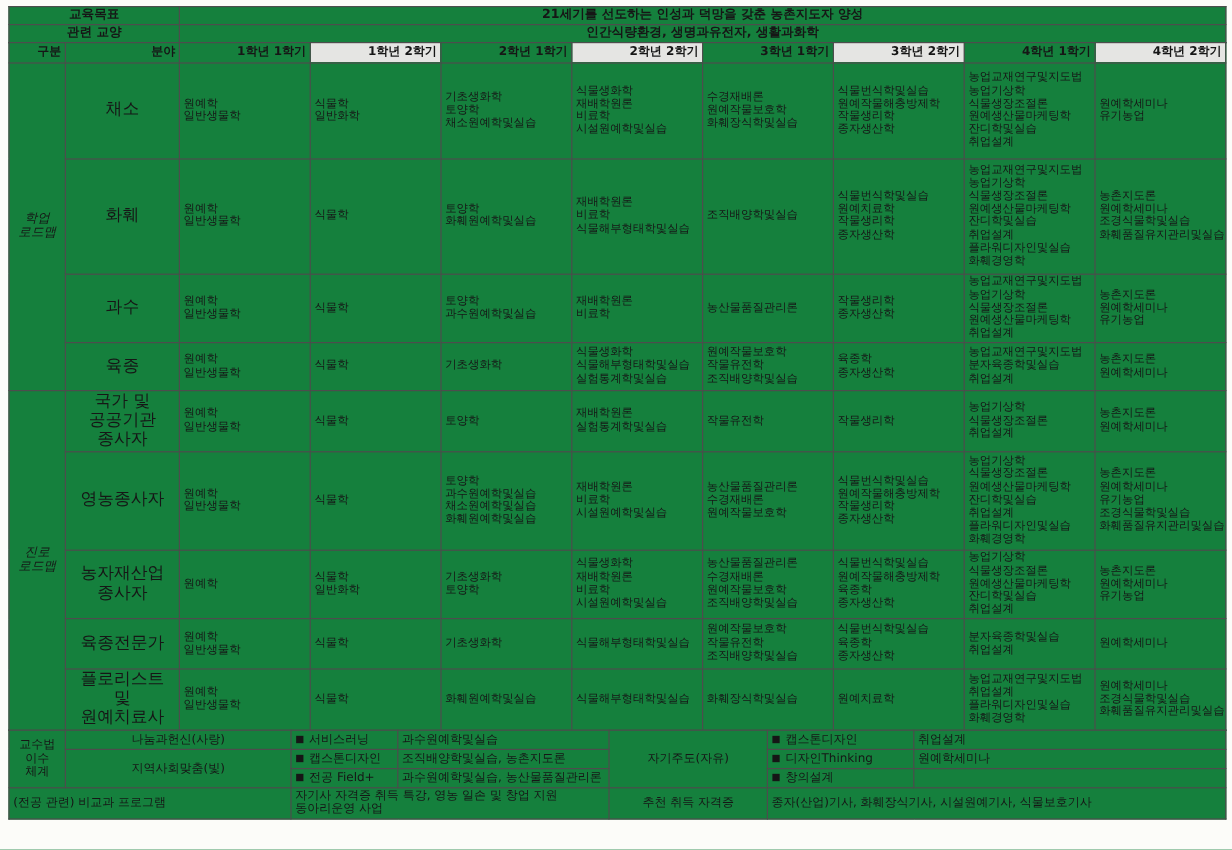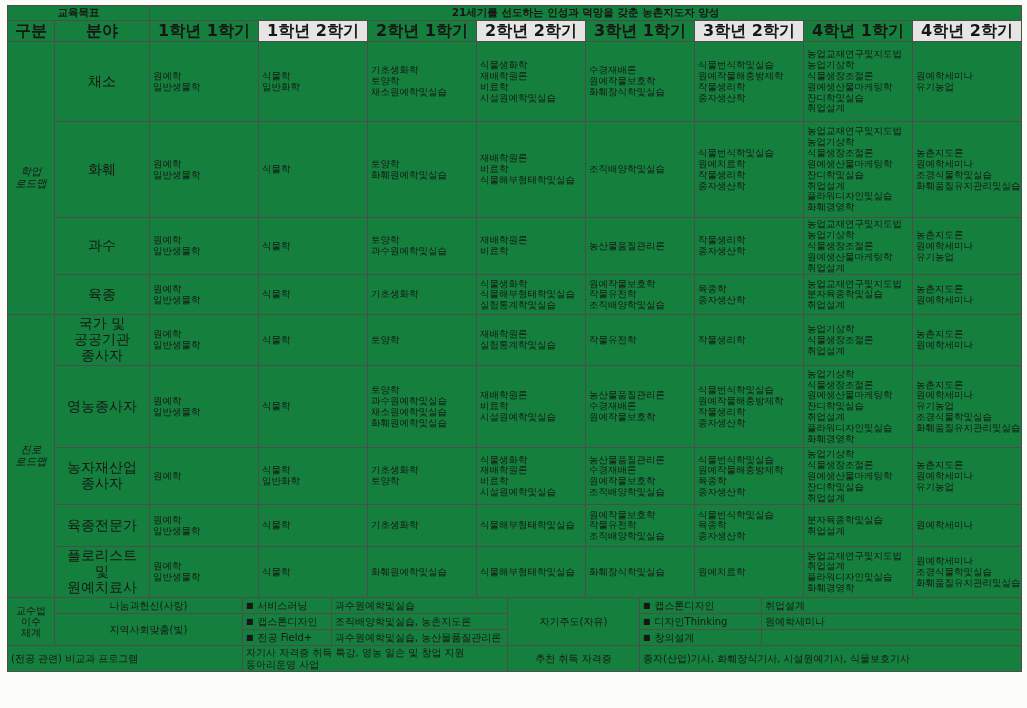--- a/index.html
+++ b/index.html
@@ -25,21 +25,21 @@
     vertical-align:middle;
     overflow:hidden;
     word-break:keep-all;
   }
   .c { text-align:center; }
   .b { font-weight:bold; }
   .pre { white-space:pre-line; }
   .courses { text-align:left; white-space:pre-line; font-size:9.5px; }
   .shade { background:#e5e5e3;margin-left:24px; }
   .hdr td { font-size:10.5px; }
-  .semrow td { font-size:16px; height:14px; }
+  .semrow td { font-size:10px; height:14px;text-align:right; }
   .group-label { font-size:10.5px;font-style:italic; }
   .field { font-size:14px; }
   .bullet { display:inline-block; margin-right:4px; font-size:8px; vertical-align:1px; }
   .method { text-align:left; font-size:10px; }
   .bt td { font-size:10px; }
 </style>
 </head>
 <body>
 
 <div class="page">
@@ -52,20 +52,24 @@
         <col style="width:182px">
       <col style="width:95px">
         <col style="width:140px">
         <col style="width:136px">
         <col style="width:174px">
     </colgroup>
     <tbody>
         <tr style="height:14px">
       <td class="c b">교육목표</td>
       <td class="c b" colspan="6">21세기를 선도하는 인성과 덕망을 갖춘 농촌지도자 양성</td>
+    </tr>
+    <tr style="height:14px">
+      <td class="c b">관련 교양</td>
+      <td class="c b" colspan="6">인간식량환경, 생명과유전자, 생활과화학</td>
     </tr>
   </tbody>
     </table>
 
   <table>
     <colgroup>
       <col style="width:47px">
         <col style="width:95px">
       <col style="width:109px">
         <col style="width:109px">

